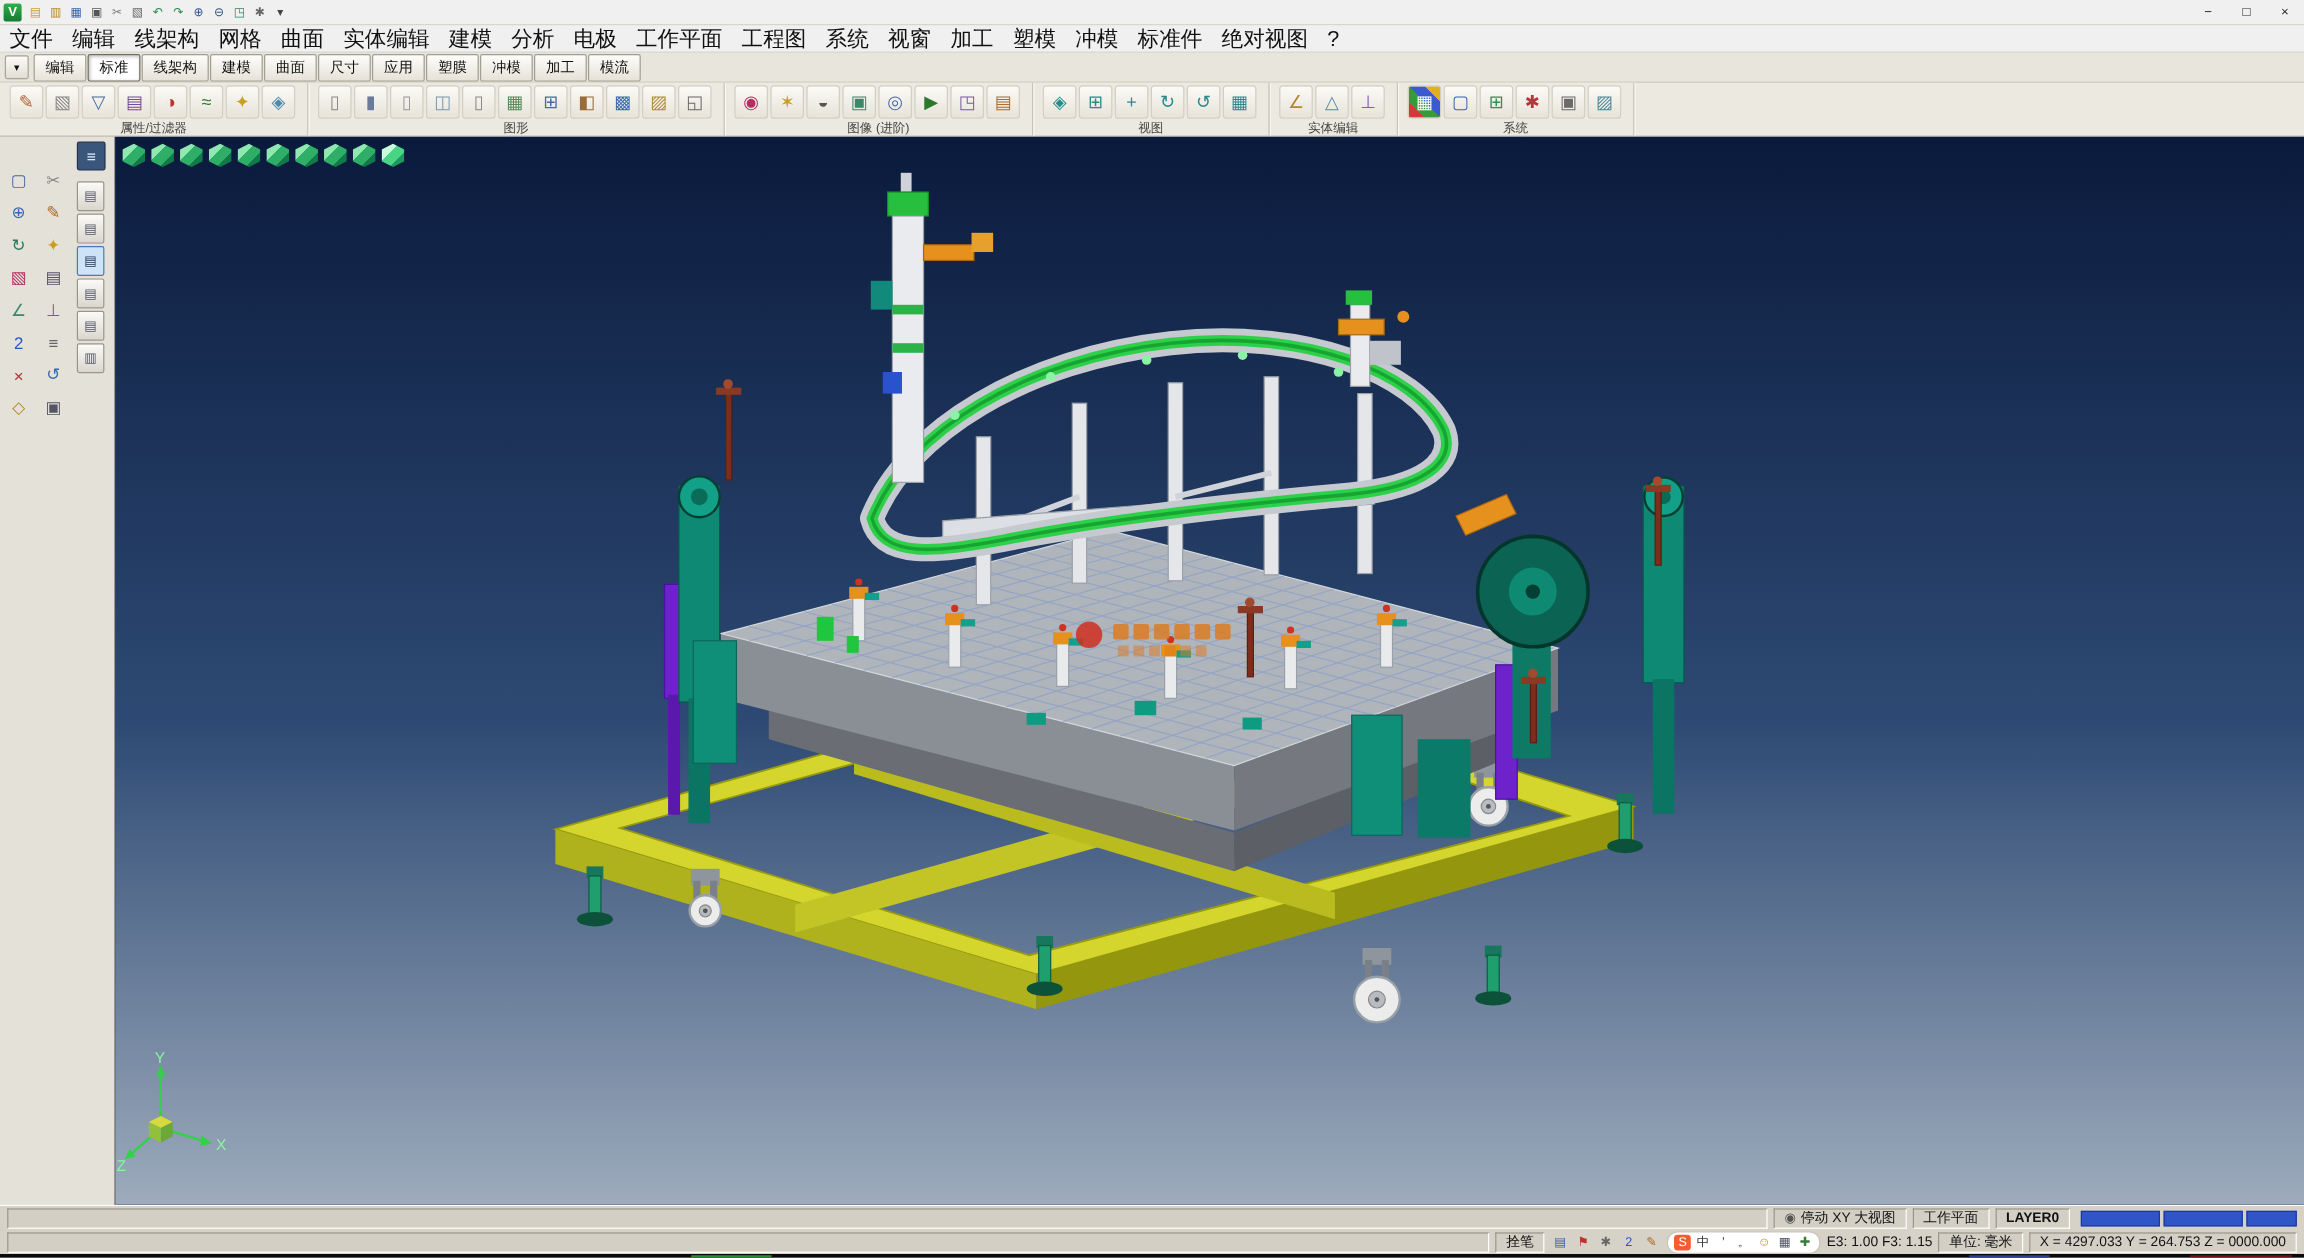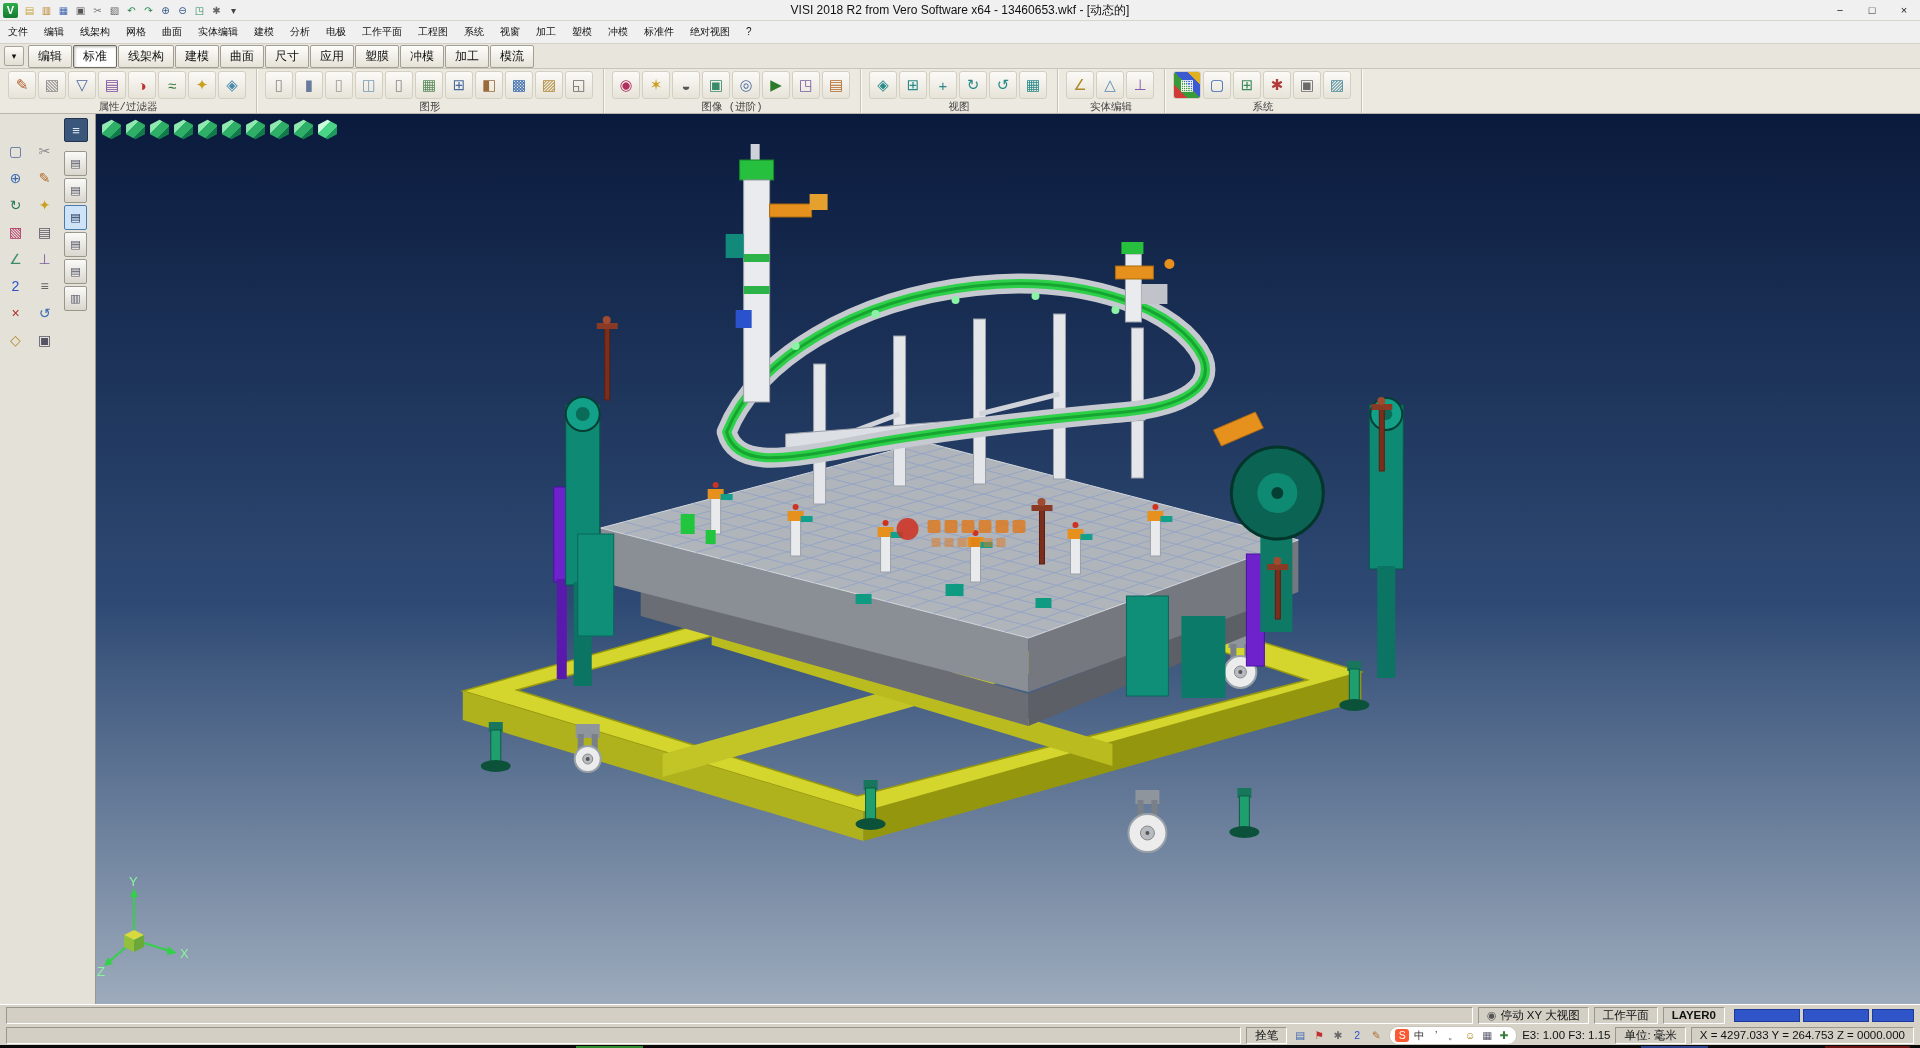--- a/index.html
+++ b/index.html
@@ -13,39 +13,39 @@
         color:#fff;font-size:11px;font-weight:bold;text-align:center;line-height:15px;border-radius:2px;}
   .qat{display:flex;gap:2px;}
   .qat-icon{width:15px;height:15px;font-size:10px;line-height:15px;text-align:center;cursor:default;}
   .title{position:absolute;left:320px;right:320px;text-align:center;font-size:12px;line-height:20px;
          pointer-events:none;white-space:nowrap;overflow:hidden;}
   .win-controls{margin-left:auto;display:flex;height:20px;}
   .win-btn{width:32px;height:20px;display:flex;align-items:center;justify-content:center;
            font-size:11px;color:#222;cursor:default;}
   
   .menubar{height:22px;background:#f0f0f0;display:flex;align-items:center;border-bottom:1px solid #d5d1c7;}
-  .menu-item{padding:0 8px;font-size:10px;height:22px;line-height:22px;cursor:default;white-space:nowrap;}
+  .menu-item{padding:0 8px;font-size:18px;height:22px;line-height:22px;cursor:default;white-space:nowrap;}
   
   .tabbar{height:24px;background:#e8e5dc;display:flex;align-items:center;padding-left:4px;
           border-bottom:1px solid #c9c5ba;}
   .tab-dropdown{width:18px;height:18px;border:1px solid #a8a49a;background:linear-gradient(#fcfbf8,#e2ded3);
           display:flex;align-items:center;justify-content:center;font-size:9px;margin-right:4px;border-radius:2px;}
   .tabs{display:flex;gap:1px;}
   .tab{padding:2px 9px;font-size:12px;border:1px solid #a39f94;border-radius:2px;
        background:linear-gradient(#fdfdfb,#e6e2d7);white-space:nowrap;cursor:default;}
   .tab.active{background:#ffffff;border-color:#6f6b61;box-shadow:inset 1px 1px 3px rgba(0,0,0,.28);}
   
   .toolbar{height:44px;background:#ece9e0;display:flex;align-items:stretch;border-bottom:1px solid #b9b5aa;}
   .tb-group{display:flex;flex-direction:column;justify-content:flex-start;
             padding:2px 8px 0;border-right:1px solid #c6c2b6;box-shadow:1px 0 0 #fbfaf6;}
   .tb-icons{display:flex;}
   .tb-icon{width:26px;height:26px;display:flex;align-items:center;justify-content:center;
            font-size:15px;border-radius:3px;margin-right:2px;cursor:default;
            background:linear-gradient(#fbfaf7,#e7e3d8);border:1px solid #d3cfc3;}
-  .tb-label{text-align:center;font-size:10.5px;color:#444;padding-top:1px;white-space:nowrap;font-family:Liberation Mono, monospace;}
+  .tb-label{text-align:center;font-size:10.5px;color:#444;padding-top:1px;white-space:nowrap;}
   
   .content{height:890px;display:flex;position:relative;}
   .leftpanel{width:95px;background:#e4e1d8;position:relative;border-right:1px solid #9b978d;}
   .left-grid{position:absolute;top:24px;left:3px;display:grid;grid-template-columns:27px 27px;gap:2px;}
   .lt-icon{width:25px;height:25px;display:flex;align-items:center;justify-content:center;
            font-size:14px;border-radius:3px;cursor:default;}
   .side-col{position:absolute;left:64px;top:4px;width:24px;}
   .hamburger{width:22px;height:22px;background:#3a567a;color:#dfe8f2;display:flex;align-items:center;
              justify-content:center;font-size:13px;border-radius:2px;border:1px solid #22344e;cursor:default;}
   .side-buttons{margin-top:9px;}
@@ -99,21 +99,20 @@
         <div class="qat-icon" style="color: rgb(119, 119, 119);">✂</div>
         <div class="qat-icon" style="color: rgb(106, 106, 106);">▧</div>
         <div class="qat-icon" style="color: rgb(42, 138, 74);">↶</div>
         <div class="qat-icon" style="color: rgb(42, 138, 74);">↷</div>
         <div class="qat-icon" style="color: rgb(51, 85, 136);">⊕</div>
         <div class="qat-icon" style="color: rgb(51, 85, 136);">⊖</div>
         <div class="qat-icon" style="color: rgb(42, 138, 90);">◳</div>
         <div class="qat-icon" style="color: rgb(102, 102, 102);">✱</div>
         <div class="qat-icon" style="color: rgb(68, 68, 68);">▾</div>
       </div>
-    <div class="title">VISI 2018 R2 from Vero Software x64 - 13460653.wkf - [动态的]</div>
     <div class="win-controls">
         <div class="win-btn">−</div>
         <div class="win-btn">□</div>
         <div class="win-btn">×</div>
       </div>
   </header>
 
   <nav class="menubar">
       <div class="menu-item">文件</div>
       <div class="menu-item">编辑</div>

